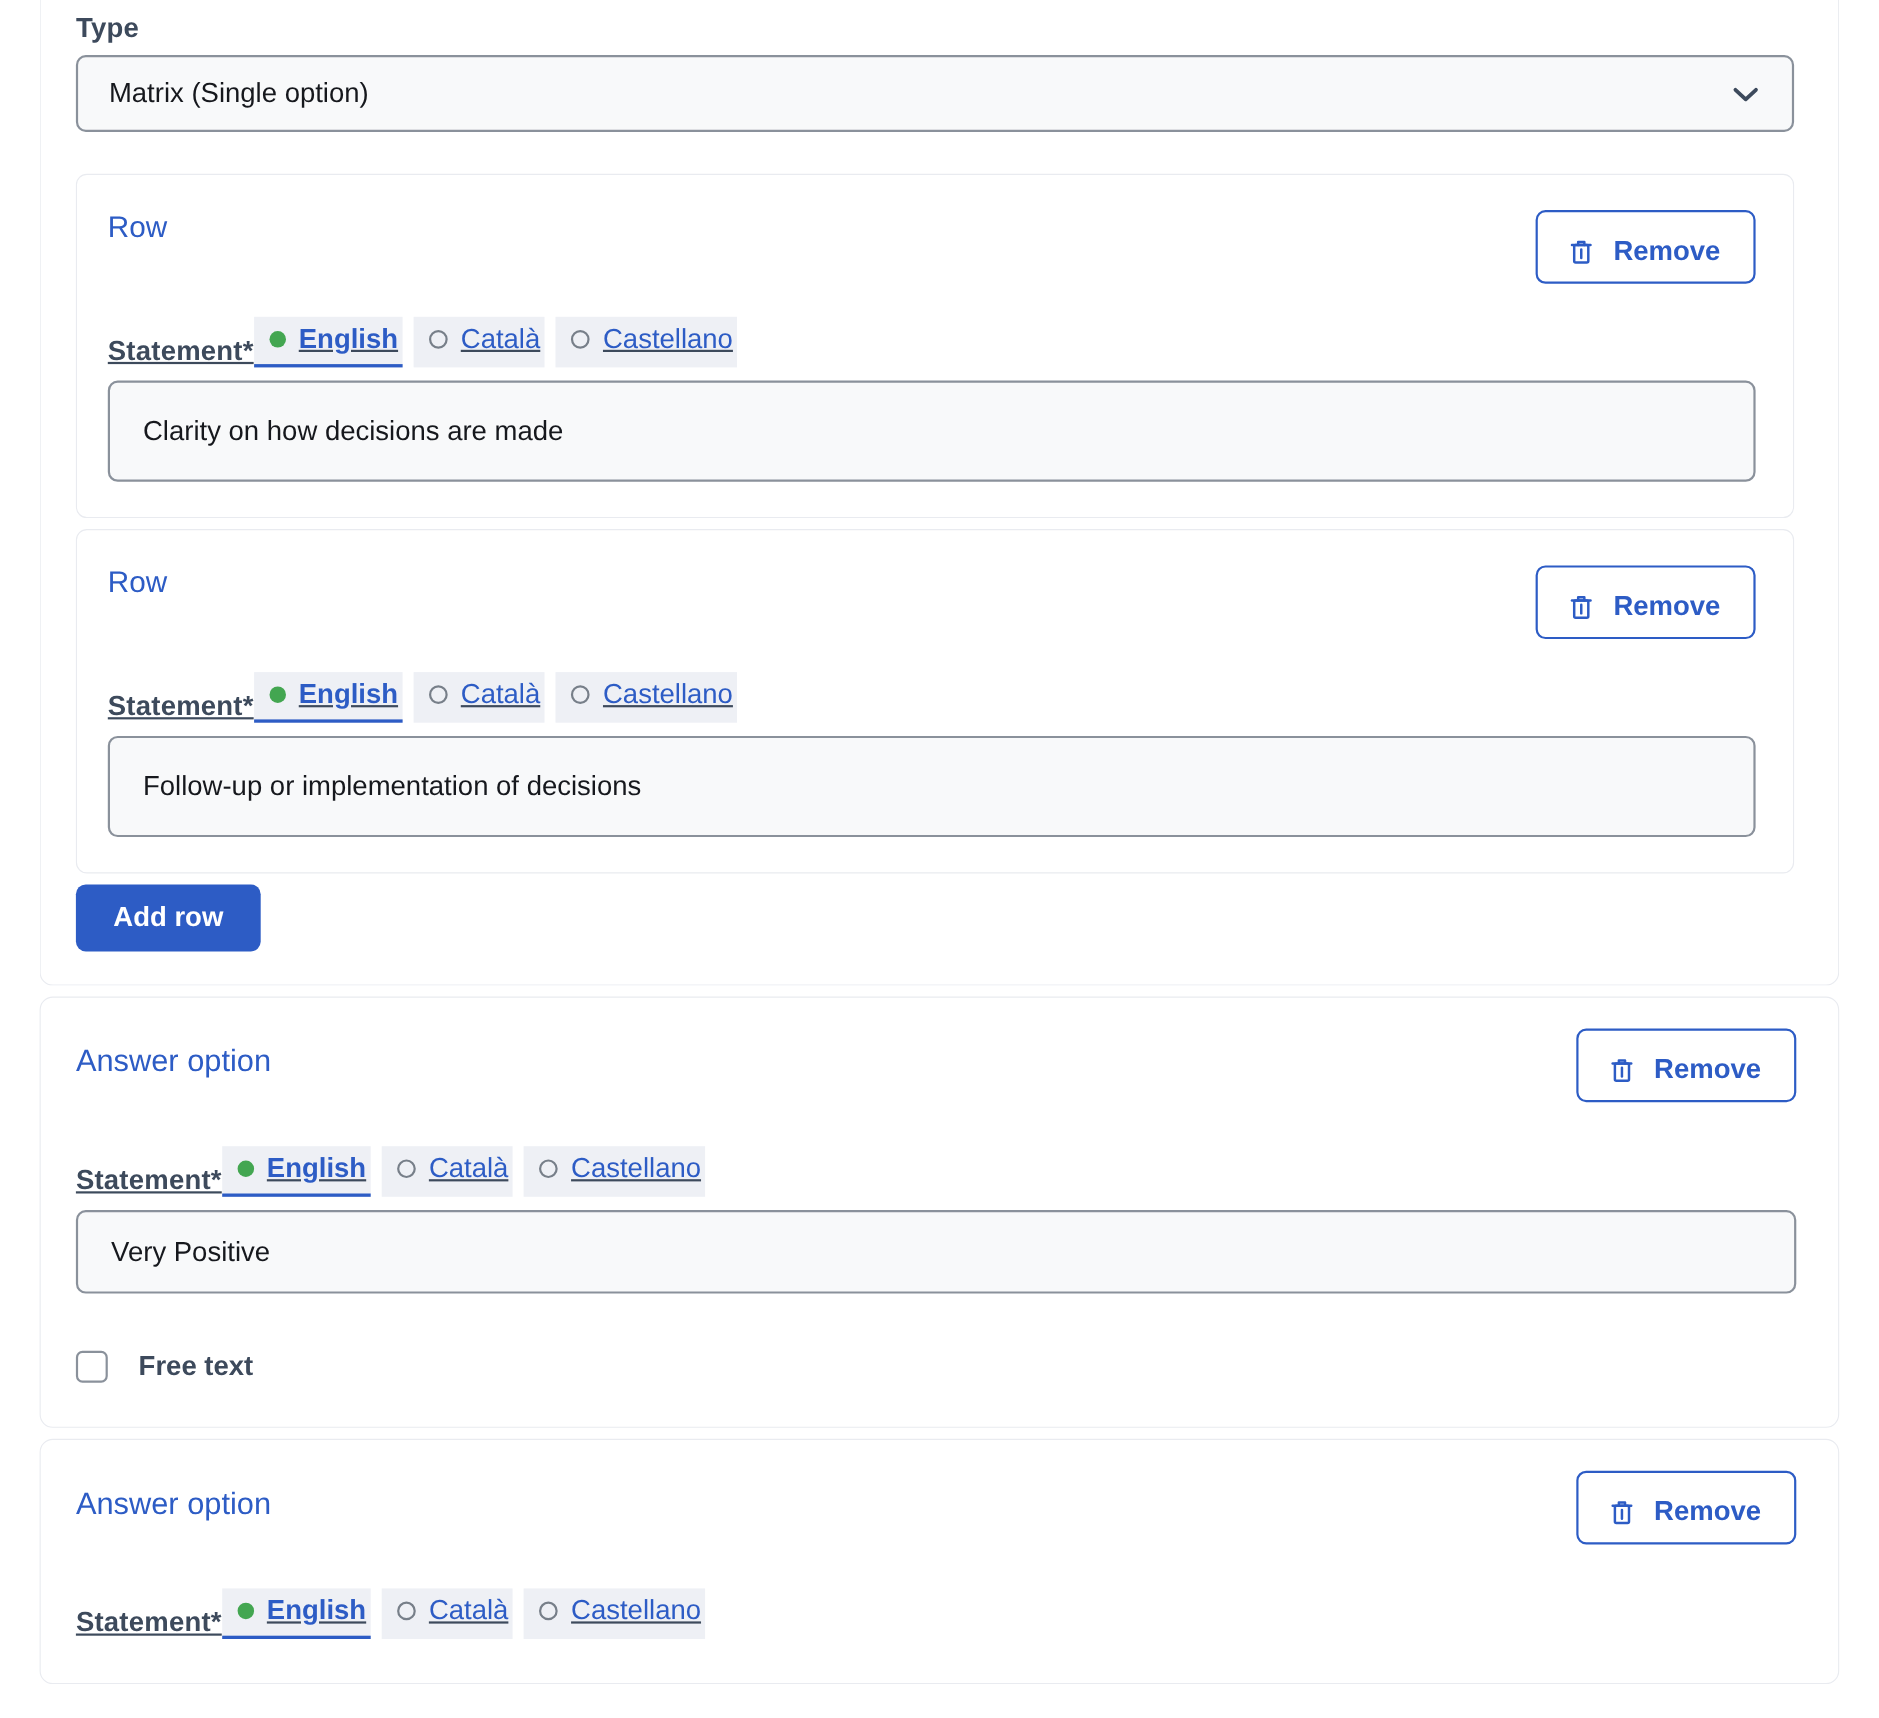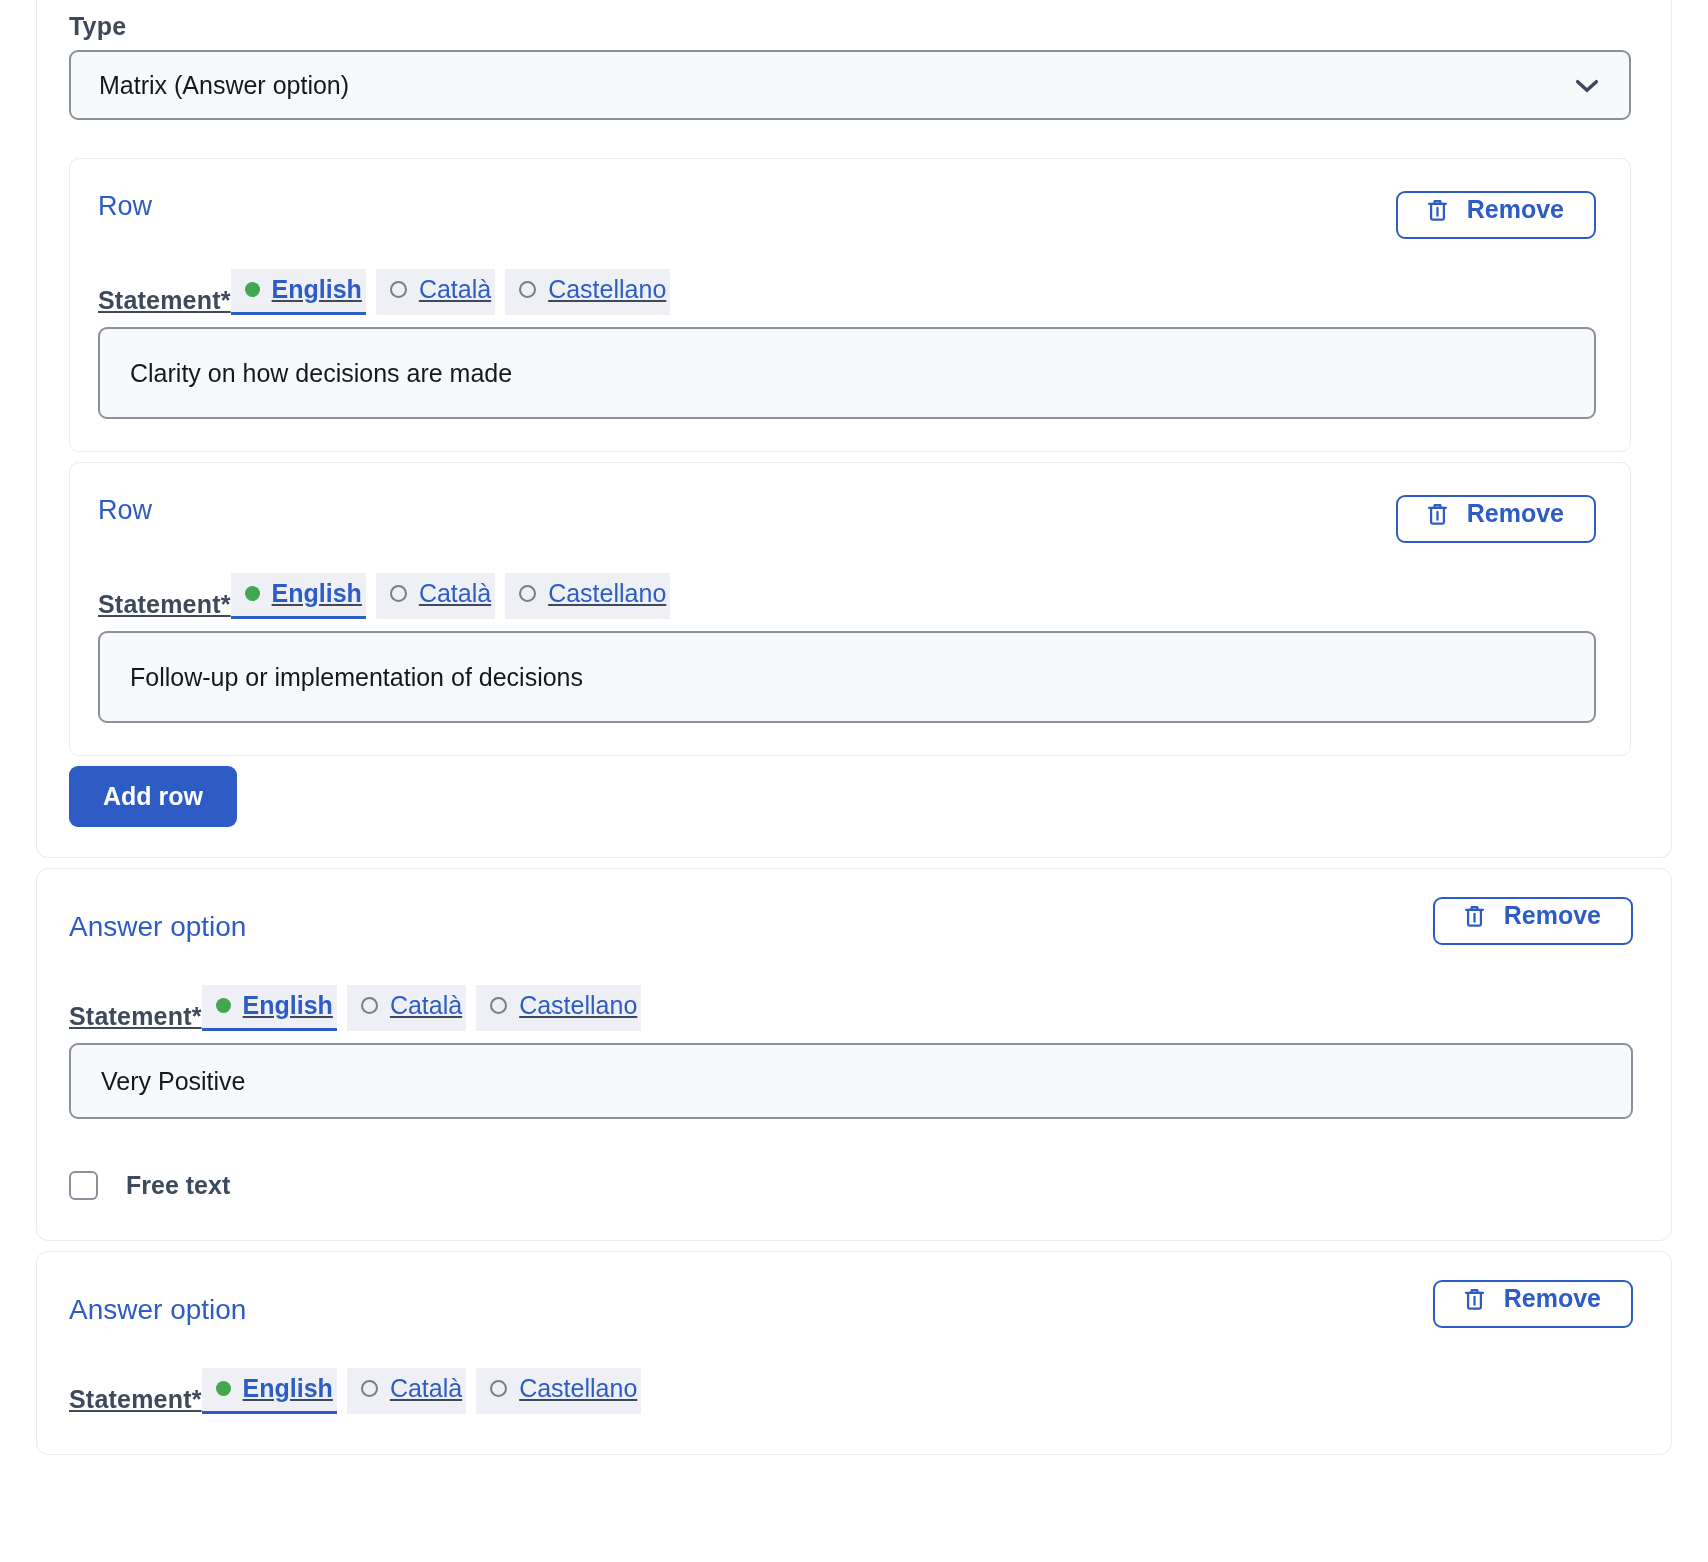--- a/index.html
+++ b/index.html
@@ -31,21 +31,21 @@
     margin-top:38px;border:1px solid #e9ebf0;border-radius:10px;
     padding:32px 34px 32px 28px;
   }
   .card-head{display:flex;justify-content:space-between;align-items:flex-start;}
   .card-title{
     margin:0;font-size:27px;font-weight:normal;color:#2d5cc5;
   }
   .answer-panel .card-title{margin-top:14px;font-size:28px;}
   .remove-btn{
     display:flex;align-items:center;gap:16px;background:#fff;color:#2d5cc5;
-    border:2px solid #2d5cc5;border-radius:9px;padding:2px 30px 13px 26px;
+    border:2px solid #2d5cc5;border-radius:9px;padding:21px 30px 13px 26px;
     font-family:"Liberation Sans",sans-serif;font-size:25px;font-weight:bold;cursor:pointer;
   }
   .trash{display:flex;align-items:center;}
   .statement-row{
     display:flex;justify-content:flex-start;align-items:flex-end;margin-top:30px;text-decoration:underline;
   }
   .answer-panel .statement-row{margin-top:40px;}
   .lang-chips{display:flex;gap:10px;align-items:stretch;}
   .chip{
     display:flex;align-items:center;gap:12px;background:#eef0f5;
@@ -78,21 +78,21 @@
   .free-text-label{font-size:25px;font-weight:bold;color:#3d4a5c;}
 </style>
 </head>
 <body>
 
 <section class="panel top-panel">
 
   <label class="field-label">Type</label>
 
   <div class="select-box">
-    <span>Matrix (Answer option)</span>
+    <span>Matrix (Single option)</span>
     <span class="chev">
       <svg width="32" height="32" viewBox="0 0 24 24" fill="none" stroke="#3d4a5c" stroke-width="2.6" stroke-linecap="round" stroke-linejoin="round">
           <path d="M5 9.5l7 6.5 7-6.5"></path>
         </svg>
     </span>
   </div>
 
   
   <div class="row-card">
     <div class="card-head">

